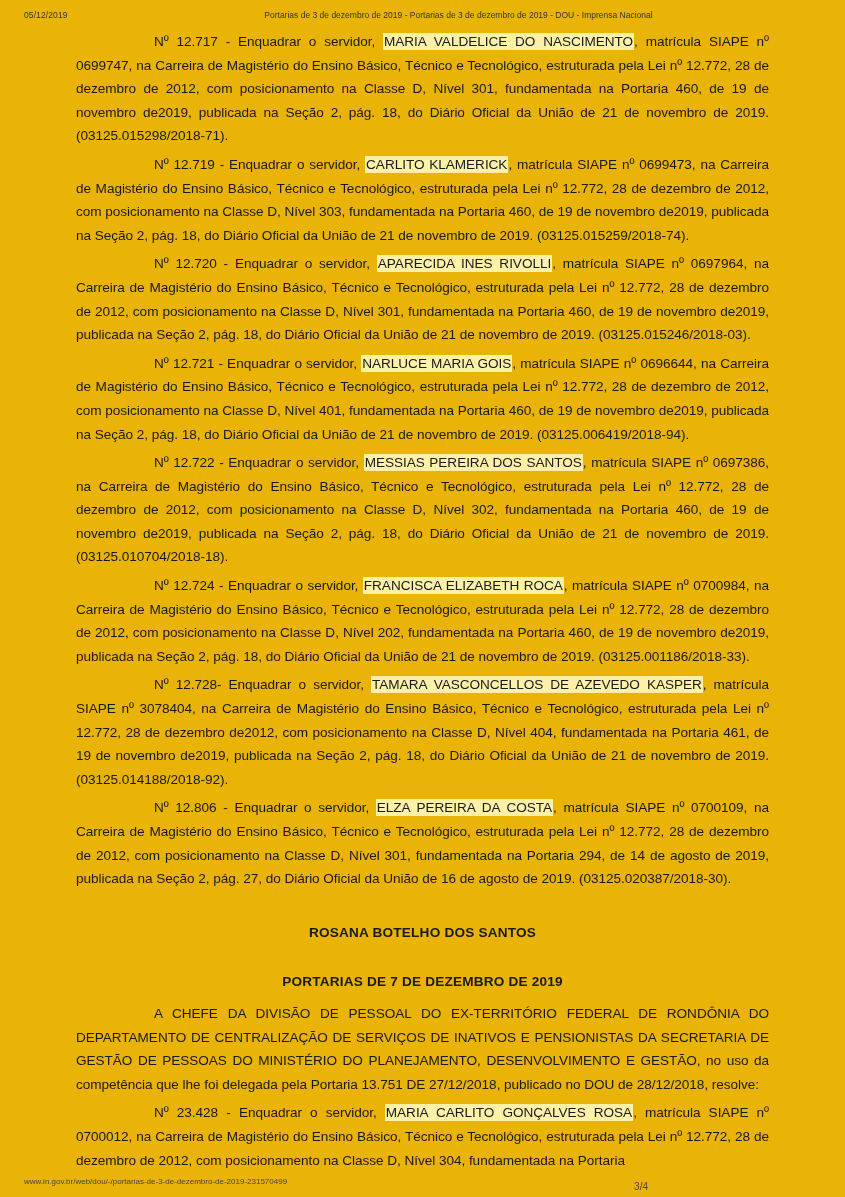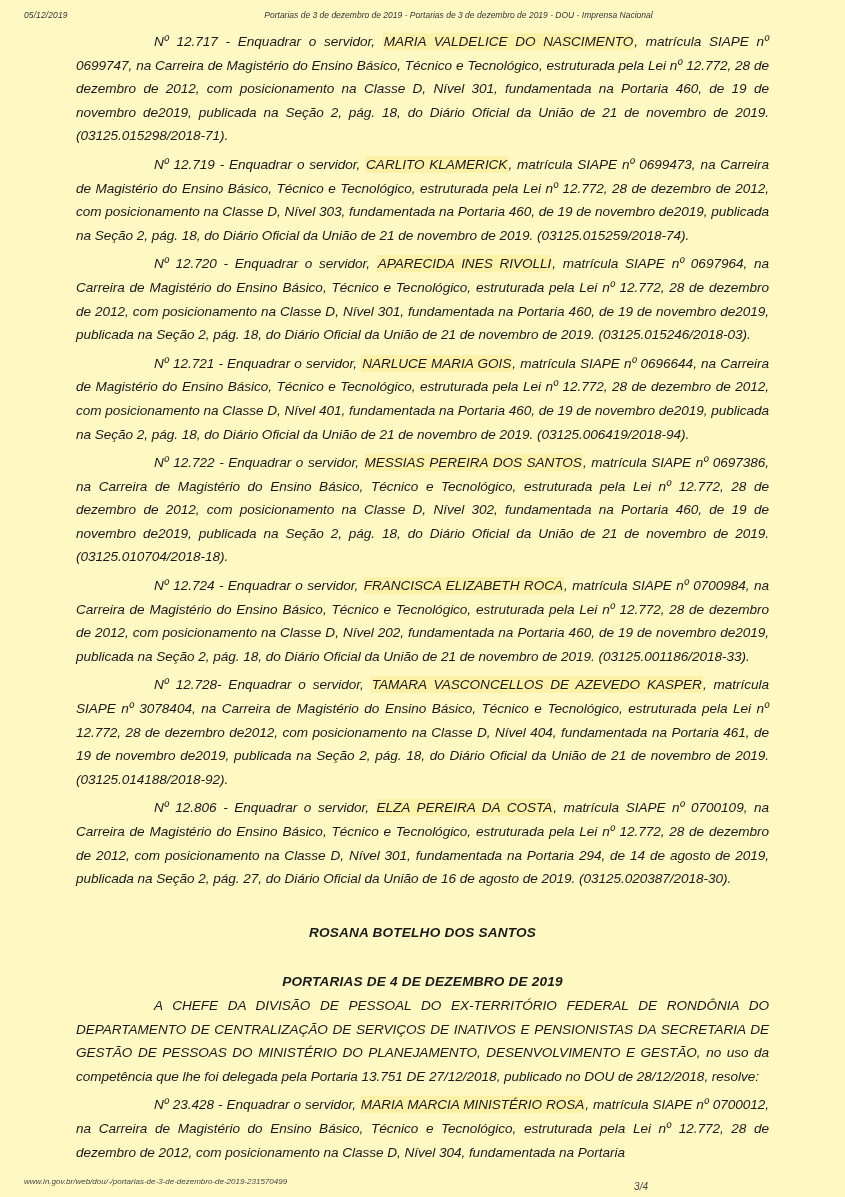--- a/index.html
+++ b/index.html
@@ -9,24 +9,23 @@
   }
   body {
     font-family: "Liberation Sans", sans-serif;
     color: #1a1a1a;
   }
   .page {
     position: relative;
     width: 845px;
     height: 1197px;
     margin: 0 auto;
-    background: #fef9c3;
+    background: #eab308;
     box-sizing: border-box;
     overflow: hidden;
-    font-style: italic;
   }
   .header-bar {
     position: absolute;
     top: 10px;
     left: 0;
     width: 845px;
     height: 14px;
   }
   .header-date {
     position: absolute;
@@ -72,21 +71,21 @@
   .hl {
     background: #fdf1a8;
     padding: 1px 1px;
   }
   .center-bold {
     text-align: center;
     font-size: 13.6px;
     font-weight: bold;
     line-height: 23.6px;
     letter-spacing: 0.2px;
-    margin: 0;
+    margin: 8px;
   }
   .sig-block {
     margin-top: 30px;
   }
   .title-block {
     margin-top: 26px;
   }
   .body-after-title {
     margin-top: 30px;
   }
@@ -151,28 +150,28 @@
     <p class="para">
       <span class="indent"></span><span>Nº 12.728- Enquadrar o servidor,</span> <span class="hl">TAMARA VASCONCELLOS DE AZEVEDO KASPER</span><span>, matrícula SIAPE nº 3078404, na Carreira de Magistério do Ensino Básico, Técnico e Tecnológico, estruturada pela Lei nº 12.772, 28 de dezembro de2012, com posicionamento na Classe D, Nível 404, fundamentada na Portaria 461, de 19 de novembro de2019, publicada na Seção 2, pág. 18, do Diário Oficial da União de 21 de novembro de 2019. (03125.014188/2018-92).</span>
     </p>
 
     <p class="para">
       <span class="indent"></span><span>Nº 12.806 - Enquadrar o servidor,</span> <span class="hl">ELZA PEREIRA DA COSTA</span><span>, matrícula SIAPE nº 0700109, na Carreira de Magistério do Ensino Básico, Técnico e Tecnológico, estruturada pela Lei nº 12.772, 28 de dezembro de 2012, com posicionamento na Classe D, Nível 301, fundamentada na Portaria 294, de 14 de agosto de 2019, publicada na Seção 2, pág. 27, do Diário Oficial da União de 16 de agosto de 2019. (03125.020387/2018-30).</span>
     </p>
 
     <p class="center-bold sig-block">ROSANA BOTELHO DOS SANTOS</p>
 
-    <p class="center-bold title-block">PORTARIAS DE 4 DE DEZEMBRO DE 2019</p>
+    <p class="center-bold title-block">PORTARIAS DE 7 DE DEZEMBRO DE 2019</p>
 
     <p class="para body-after-title">
       <span class="indent"></span><span>A CHEFE DA DIVISÃO DE PESSOAL DO EX-TERRITÓRIO FEDERAL DE RONDÔNIA DO DEPARTAMENTO DE CENTRALIZAÇÃO DE SERVIÇOS DE INATIVOS E PENSIONISTAS DA SECRETARIA DE GESTÃO DE PESSOAS DO MINISTÉRIO DO PLANEJAMENTO, DESENVOLVIMENTO E GESTÃO, no uso da competência que lhe foi delegada pela Portaria 13.751 DE 27/12/2018, publicado no DOU de 28/12/2018, resolve:</span>
     </p>
 
     <p class="para">
-      <span class="indent"></span><span>Nº 23.428 - Enquadrar o servidor,</span> <span class="hl">MARIA MARCIA MINISTÉRIO ROSA</span><span>, matrícula SIAPE nº 0700012, na Carreira de Magistério do Ensino Básico, Técnico e Tecnológico, estruturada pela Lei nº 12.772, 28 de dezembro de 2012, com posicionamento na Classe D, Nível 304, fundamentada na Portaria</span>
+      <span class="indent"></span><span>Nº 23.428 - Enquadrar o servidor,</span> <span class="hl">MARIA CARLITO GONÇALVES ROSA</span><span>, matrícula SIAPE nº 0700012, na Carreira de Magistério do Ensino Básico, Técnico e Tecnológico, estruturada pela Lei nº 12.772, 28 de dezembro de 2012, com posicionamento na Classe D, Nível 304, fundamentada na Portaria</span>
     </p>
 
   </div>
 
   <div class="footer">
     <span class="footer-url">www.in.gov.br/web/dou/-/portarias-de-3-de-dezembro-de-2019-231570499</span>
     <span class="footer-page">3/4</span>
   </div>
 
 </div>

